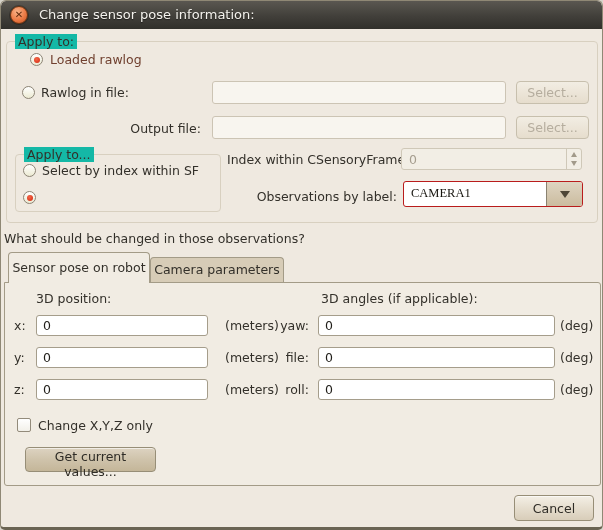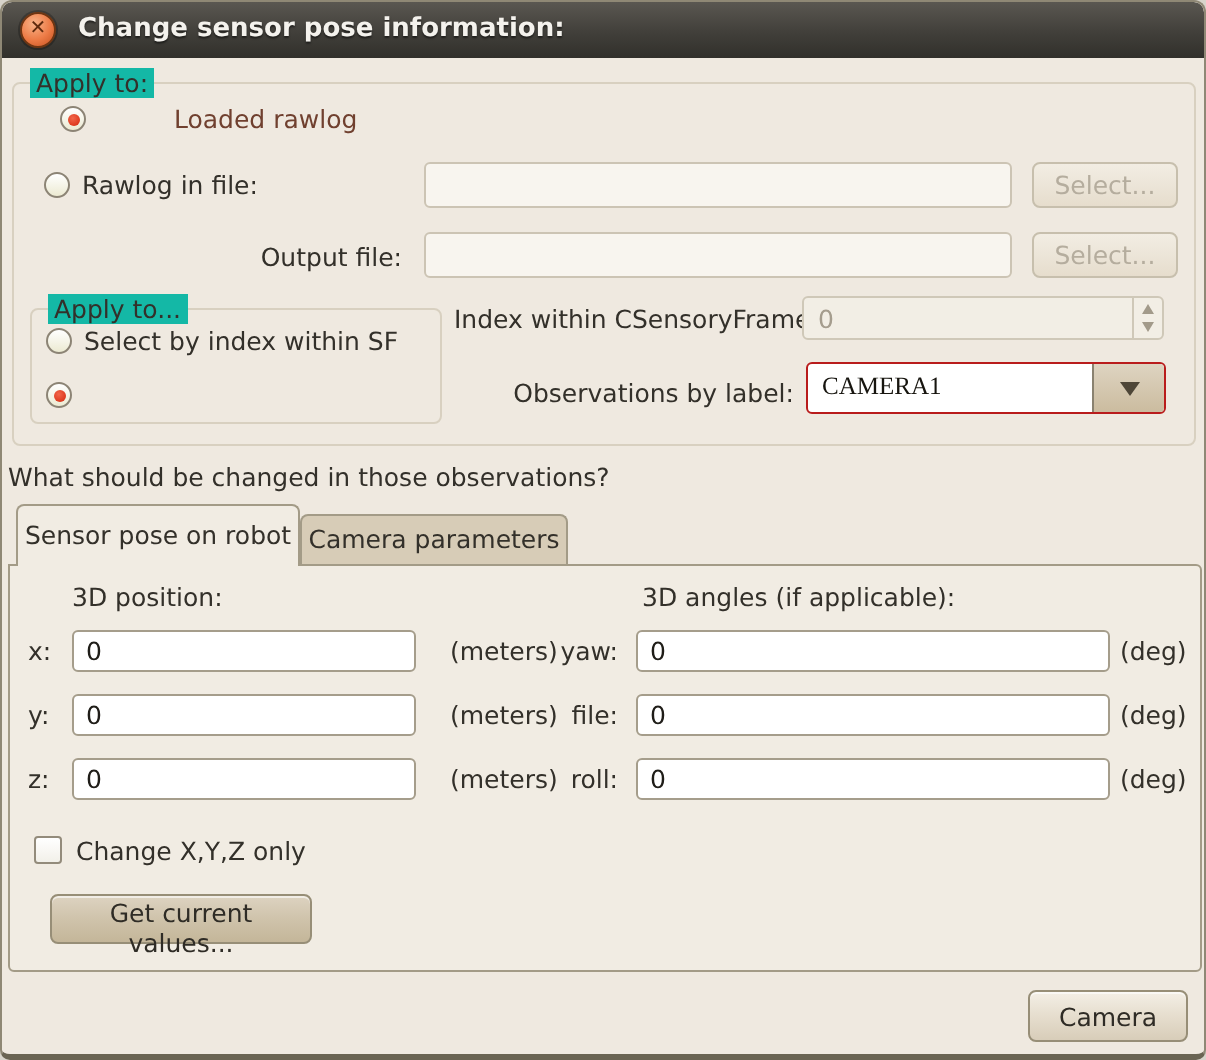--- a/index.html
+++ b/index.html
@@ -22,21 +22,21 @@
     position:absolute;left:9px;top:5px;width:18px;height:18px;border-radius:50%;
     background:radial-gradient(circle at 38% 30%,#f8b388,#ec7a45 55%,#cd5a28 90%);
     border:1px solid #6e3512;cursor:default;
     box-shadow:0 0 0 1px rgba(0,0,0,.25);
   }
   .close-glyph{
     position:absolute;left:0;top:0;width:16px;height:16px;line-height:16px;
     text-align:center;font-size:10px;font-weight:bold;color:#5f2a0d;
   }
   .win-title{
-    position:absolute;left:38px;top:6px;font-size:13px;font-weight:bold;color:#f4f2ed;
+    position:absolute;left:38px;top:6px;font-size:13px;font-weight:normal;color:#f4f2ed;
     text-shadow:0 1px 1px rgba(0,0,0,.5);white-space:nowrap;
   }
   
   .frame{position:absolute;border:1px solid #d8d0c0;border-radius:4px;}
   .frame-label{
     position:absolute;top:-8px;left:8px;background:#14b8a6;padding:0 3px;white-space:nowrap;
   }
   
   .radio{
     position:absolute;width:13px;height:13px;border-radius:50%;
@@ -45,21 +45,21 @@
   .radio.selected::after{
     content:"";position:absolute;left:2.5px;top:2.5px;width:6px;height:6px;border-radius:50%;
     background:radial-gradient(circle at 40% 35%,#f2674a,#de3a1f 70%,#a82810);
   }
   .checkbox{
     position:absolute;width:14px;height:14px;border:1px solid #938b7b;border-radius:2px;
     background:linear-gradient(#ffffff,#f2f0e9);
   }
   .lbl{position:absolute;white-space:nowrap;}
   .lbl.right{text-align:right;}
-  .maroon{color:#70402f;margin-left:37px;}
+  .maroon{color:#70402f;}
   
   .tfield{
     position:absolute;border:1px solid #a59d8b;border-radius:3px;background:#ffffff;
     font-family:inherit;font-size:12.5px;color:#1f1d18;padding:0 6px;outline:none;
   }
   .tfield.off{background:#f8f5ef;border-color:#ccc4b4;}
   
   .btn{
     position:absolute;border:1px solid #978e77;border-radius:4px;
     background:linear-gradient(#f4efe6,#e7dfd0 45%,#d8cdb9);
@@ -189,15 +189,15 @@
   <span class="lbl" style="left:224px;top:381px;z-index:4;">(meters)</span>
   <span class="lbl right" style="left:266px;top:381px;width:42px;z-index:4;">roll:</span>
   <input class="tfield" style="left: 317px; top: 378px; width: 237px; height: 21px; z-index: 4;" value="0">
   <span class="lbl" style="left:559px;top:381px;z-index:4;">(deg)</span>
 
   <span class="checkbox" style="left:16px;top:417px;z-index:4;"></span>
   <span class="lbl" style="left:37px;top:417px;z-index:4;">Change X,Y,Z only</span>
 
   <button class="btn tan" style="left:24px;top:446px;width:131px;height:25px;z-index:4;">Get current values...</button>
 
-  <button class="btn" style="left:513px;top:494px;width:80px;height:26px;">Camera</button>
+  <button class="btn" style="left:513px;top:494px;width:80px;height:26px;">Cancel</button>
 
 </div>
 
 </body></html>

